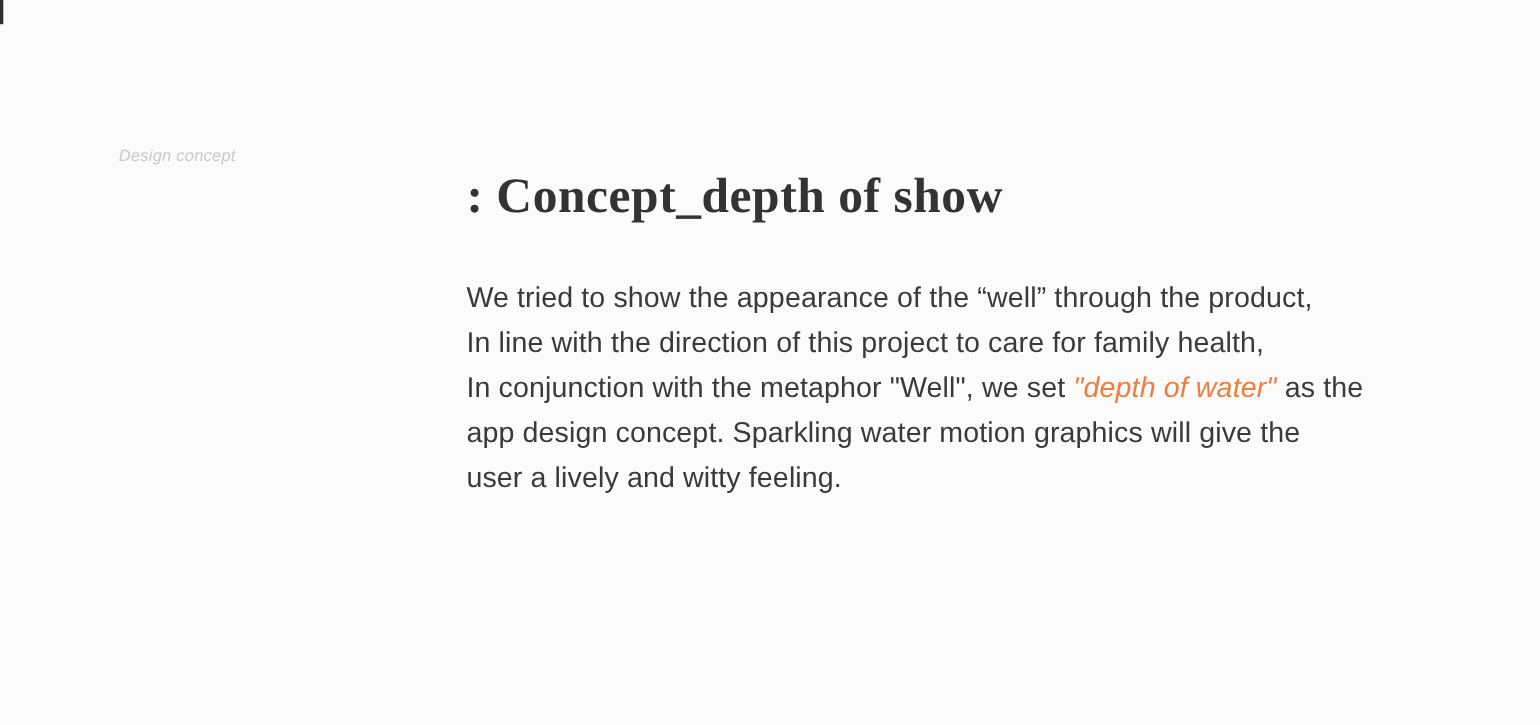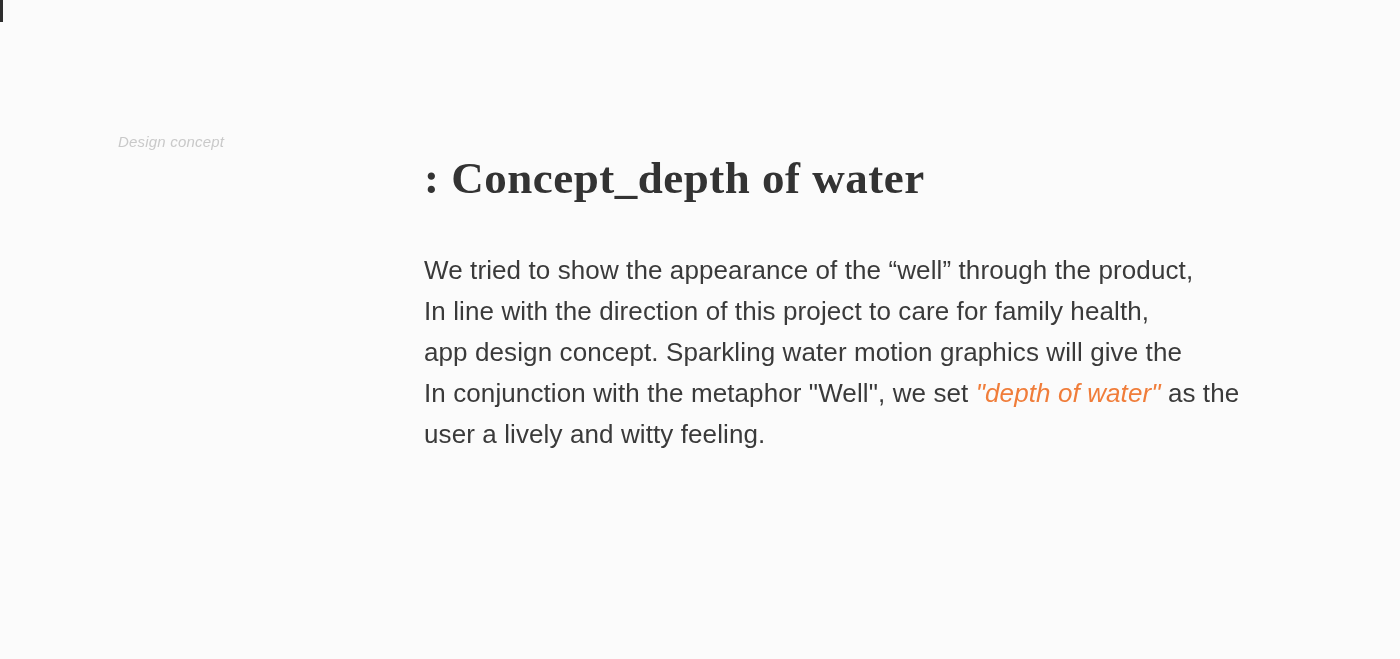--- a/index.html
+++ b/index.html
@@ -24,21 +24,21 @@
   .corner-mark {
     position: absolute;
     left: 0;
     top: 0;
     width: 3px;
     height: 22px;
     background: #2e2e2e;
   }
   .section-label {
     position: absolute;
-    left: 118px;
+    left: 108px;
     top: 133px;
     font-family: "Liberation Sans", sans-serif;
     font-style: italic;
     font-size: 15px;
     letter-spacing: 0.2px;
     color: #c9c9c9;
     white-space: nowrap;
   }
   .title {
     position: absolute;
@@ -72,23 +72,23 @@
 </style>
 </head>
 <body>
 
 <div class="page">
 
   <div class="corner-mark"></div>
 
   <div class="section-label">Design concept</div>
 
-  <h1 class="title">: Concept_depth of water</h1>
+  <h1 class="title">: Concept_depth of show</h1>
 
   <div class="body-copy">
     <div class="line">We tried to show the appearance of the “well” through the product,</div>
     <div class="line">In line with the direction of this project to care for family health,</div>
+    <div class="line"><span>In conjunction with the metaphor "Well", we set </span><span class="accent">"depth of water"</span><span> as the</span></div>
     <div class="line">app design concept. Sparkling water motion graphics will give the</div>
-    <div class="line"><span>In conjunction with the metaphor "Well", we set </span><span class="accent">"depth of water"</span><span> as the</span></div>
     <div class="line">user a lively and witty feeling.</div>
   </div>
 
 </div>
 
 </body></html>

